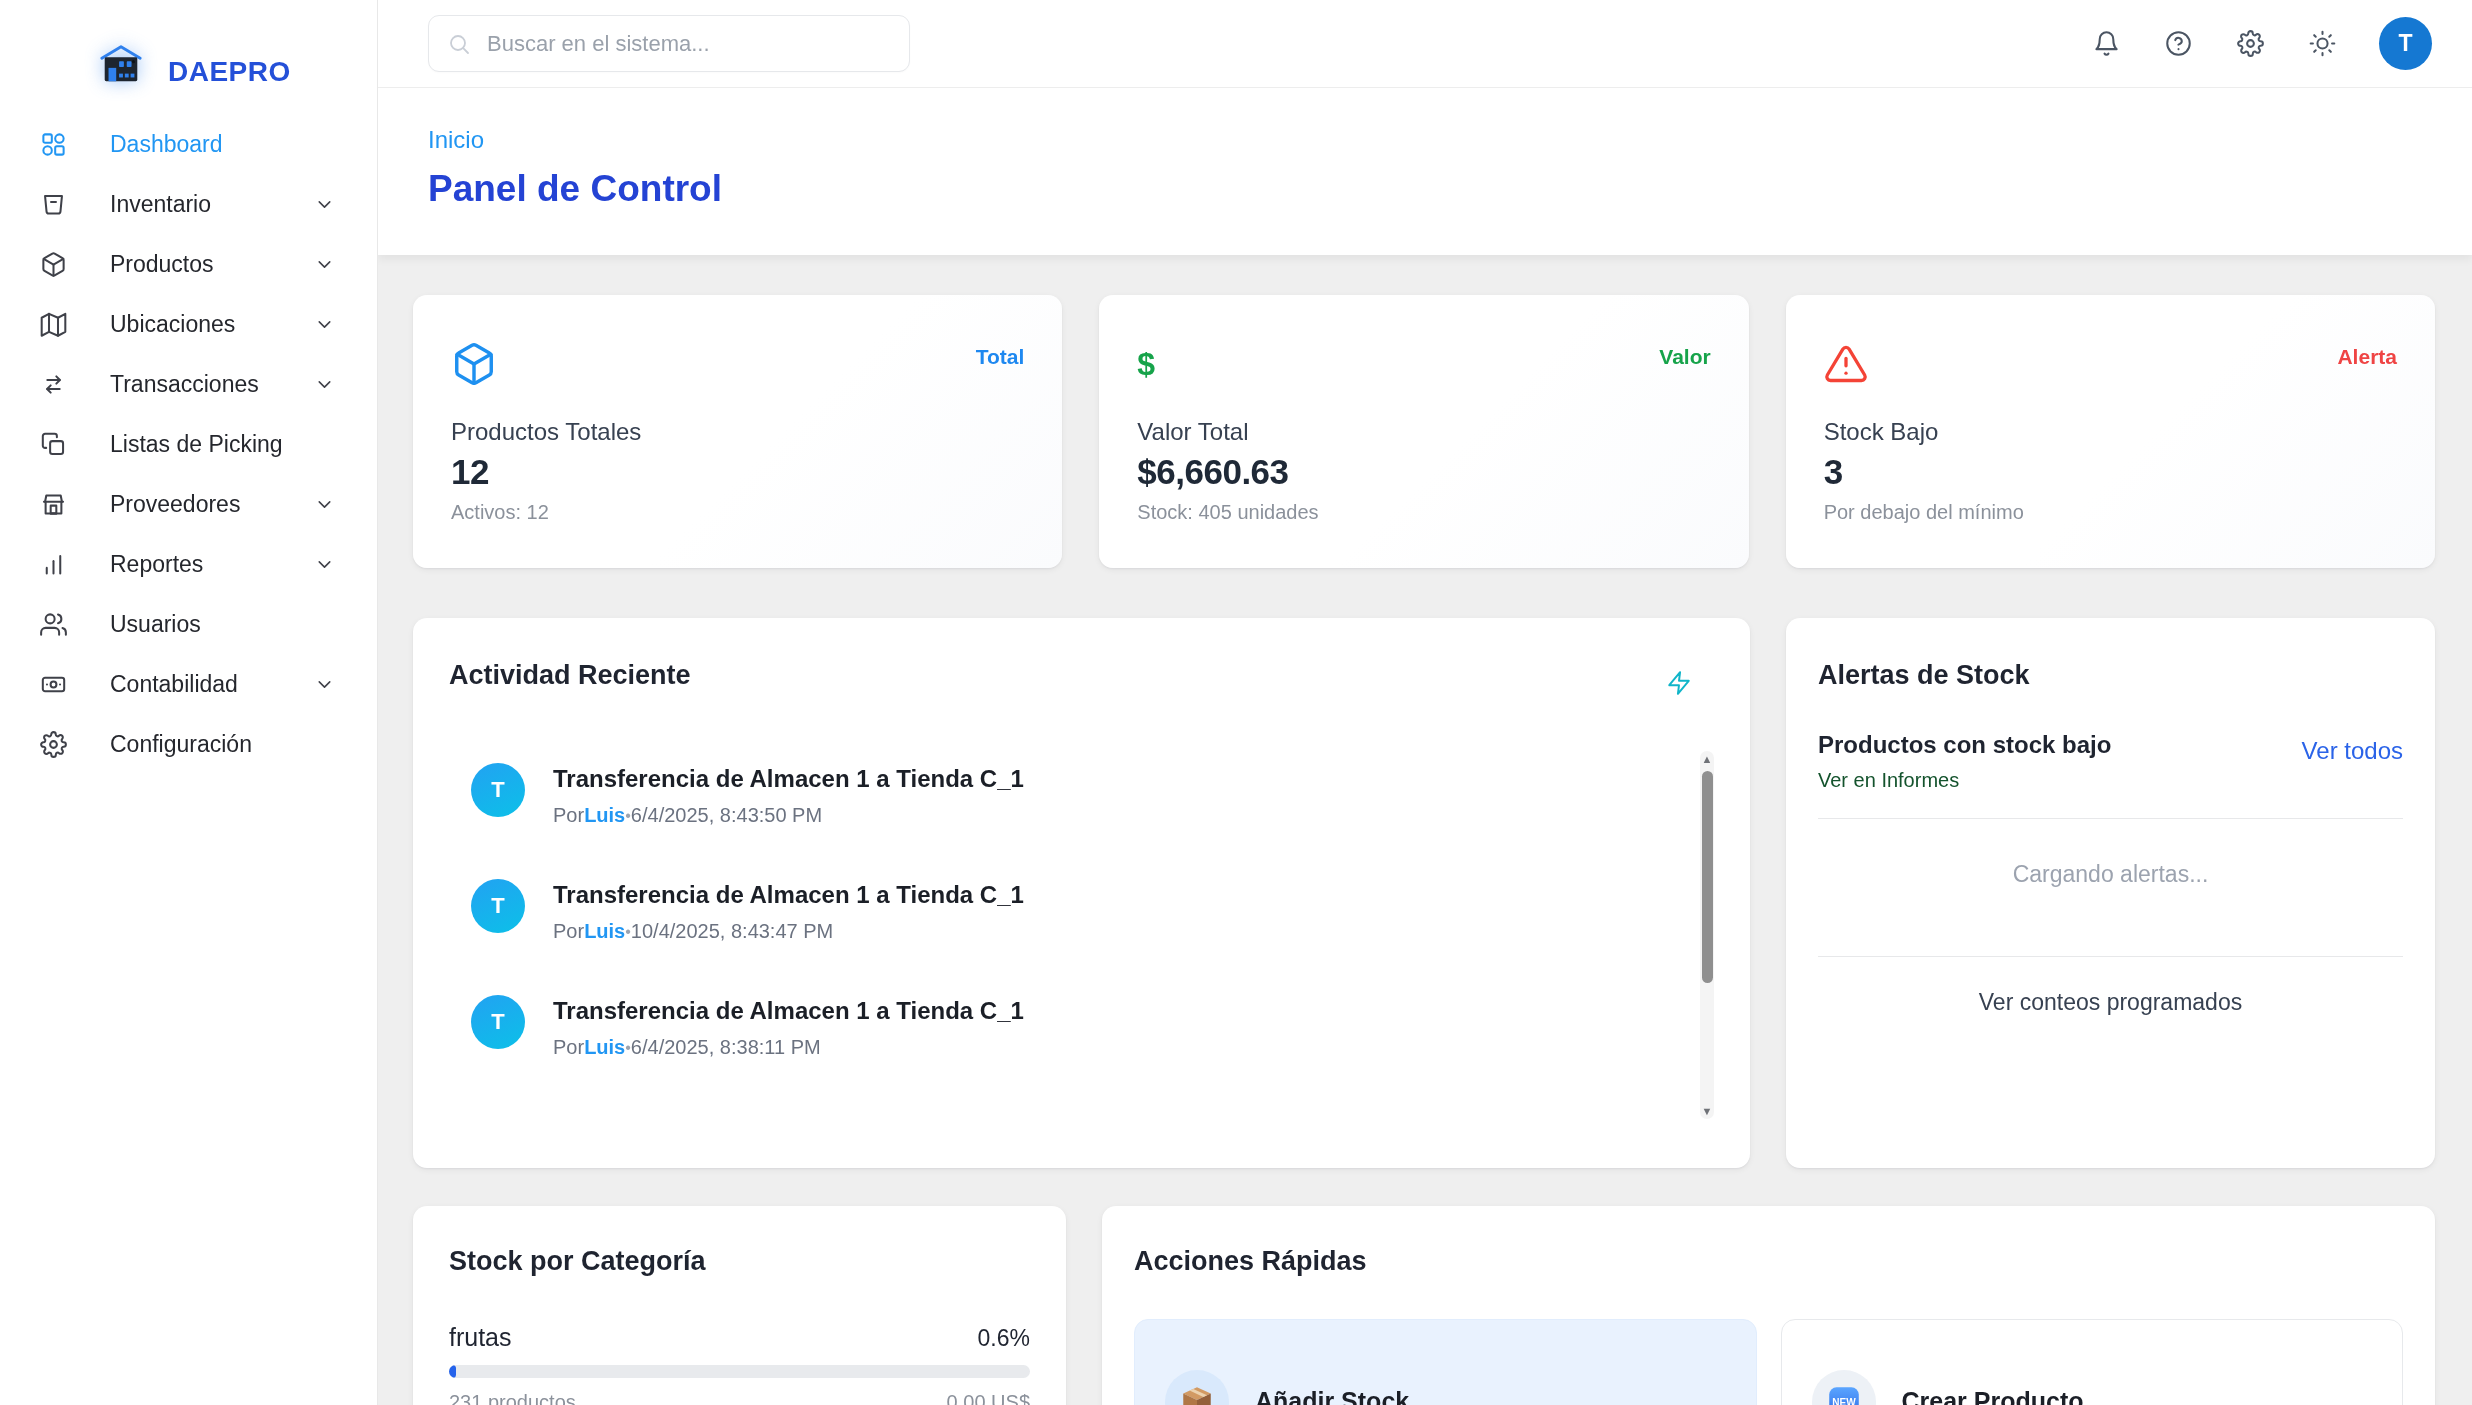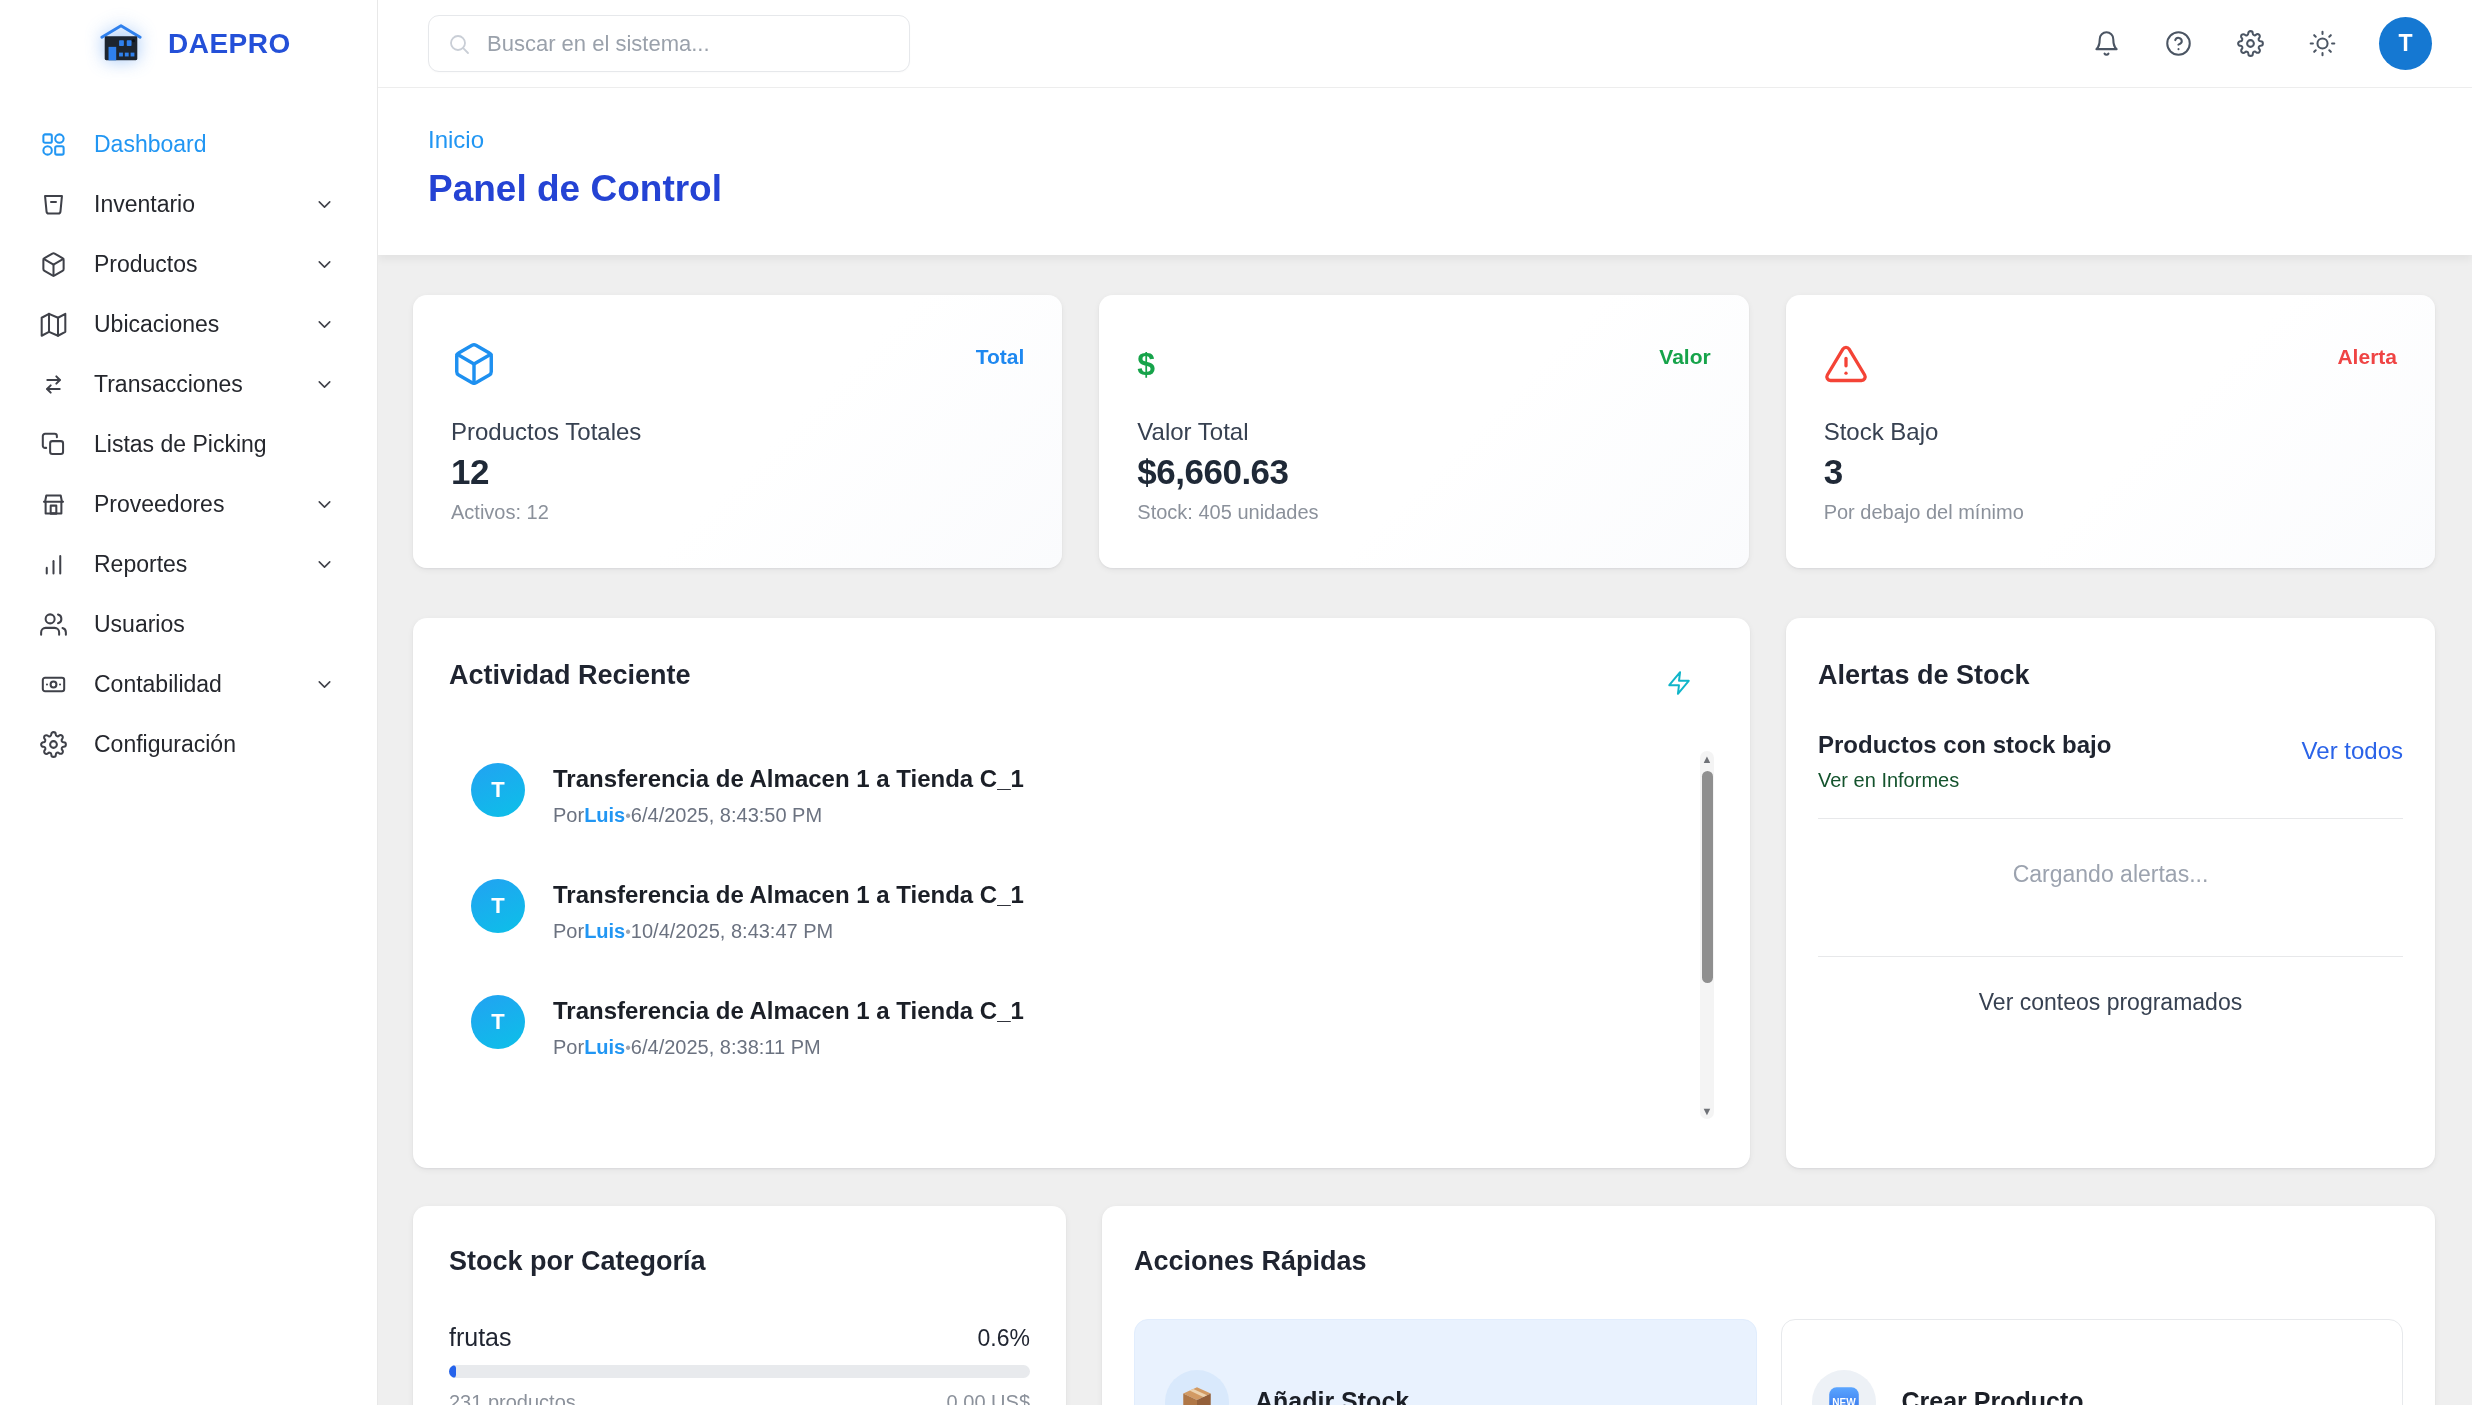--- a/index.html
+++ b/index.html
@@ -1,27 +1,27 @@
 <!DOCTYPE html>
 <html><head>
 <meta charset="utf-8">
 <style>
   * { margin:0; padding:0; box-sizing:border-box; }
   html,body { width:2472px; height:1405px; overflow:hidden; }
   body { font-family:"Liberation Sans","DejaVu Sans",sans-serif; background:#efefef; color:#27272a; position:relative; }
 
   
   .sidebar { position:absolute; left:0; top:0; width:378px; height:1405px; background:#fff; border-right:1px solid #e8e8e8; z-index:30; }
-  .logo-row { height:88px; display:flex; align-items:center; padding-left:98px; gap:24px; }
+  .logo-row { height:88px; display:flex; align-items:flex-end; padding-left:98px; gap:24px; }
   .logo-icon { width:46px; height:46px; filter:drop-shadow(0 0 9px rgba(47,128,237,.45)); }
   .brand-name { font-size:28px; font-weight:bold; color:#2450d8; letter-spacing:.5px; }
   .nav { margin-top:26px; }
   .nav-item { height:60px; display:flex; align-items:center; padding:0 42px 0 40px; cursor:pointer; color:#25272d; }
   .nav-item .nav-ico { width:27px; height:27px; flex:0 0 27px; color:#3f4149; display:flex; align-items:center; }
-  .nav-item .nav-label { margin-left:27px; font-size:23px; flex:1; }
+  .nav-item .nav-label { margin-left:43px; font-size:23px; flex:1; }
   .nav-item .chev { width:21px; height:21px; color:#3f4149; }
   .nav-item.active, .nav-item.active .nav-ico, .nav-item.active .nav-label { color:#2196f3; }
   svg.stroke { fill:none; stroke:currentColor; stroke-width:1.8; stroke-linecap:round; stroke-linejoin:round; }
 
   
   .topbar { position:absolute; left:378px; top:0; right:0; height:88px; background:#fff; border-bottom:1px solid #ededed; display:flex; align-items:center; padding:0 40px 0 50px; z-index:20; }
   .search-box { width:482px; height:57px; border:1px solid #e6e8eb; border-radius:11px; background:#fff; display:flex; align-items:center; padding:0 18px; box-shadow:0 1px 2px rgba(0,0,0,.02); }
   .search-box .s-ico { width:24px; height:24px; color:#c9ced6; margin-right:16px; flex:0 0 24px; }
   .search-box input { border:none; outline:none; font-size:22px; color:#3f4149; width:100%; font-family:inherit; background:transparent; }
   .search-box input::placeholder { color:#9aa1ab; }

